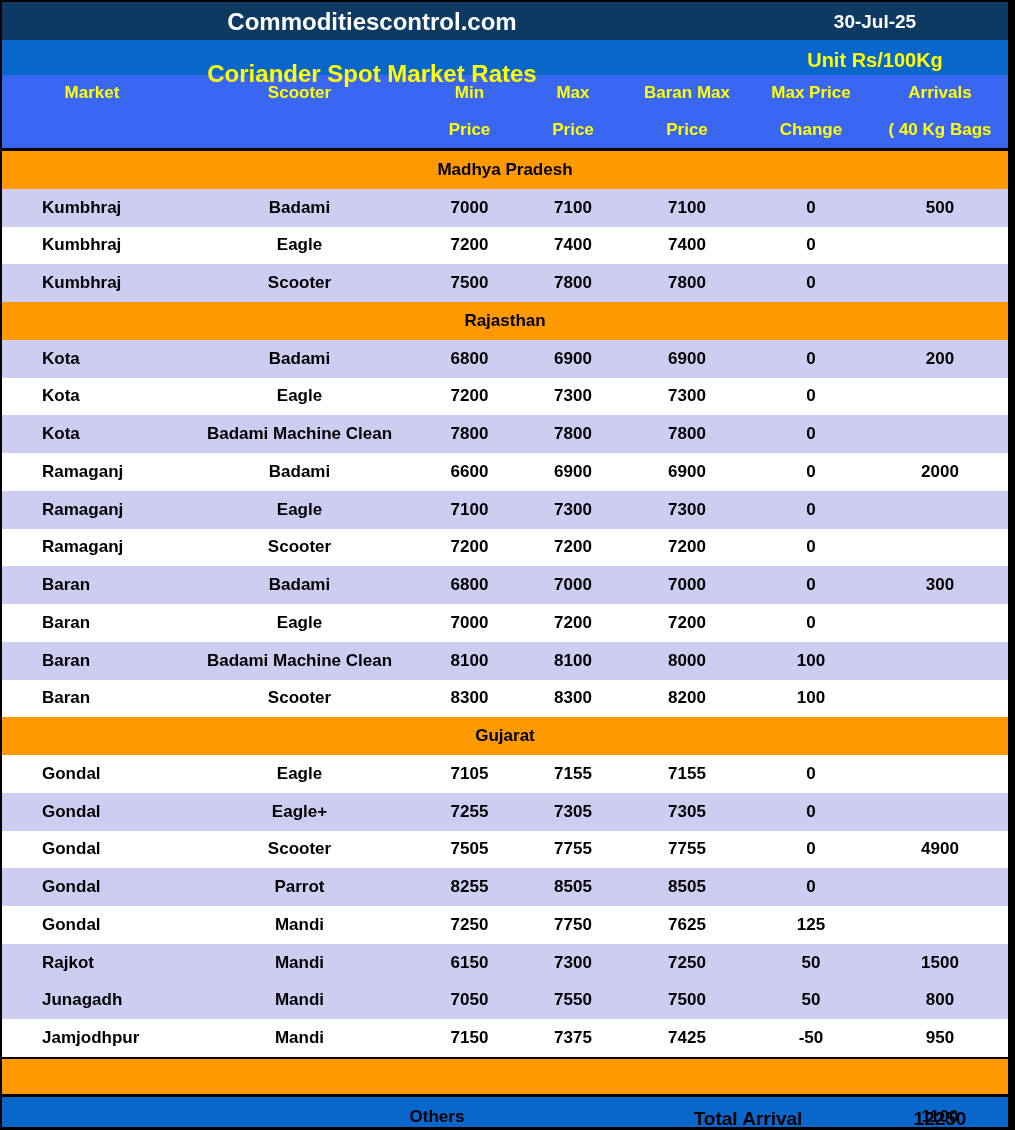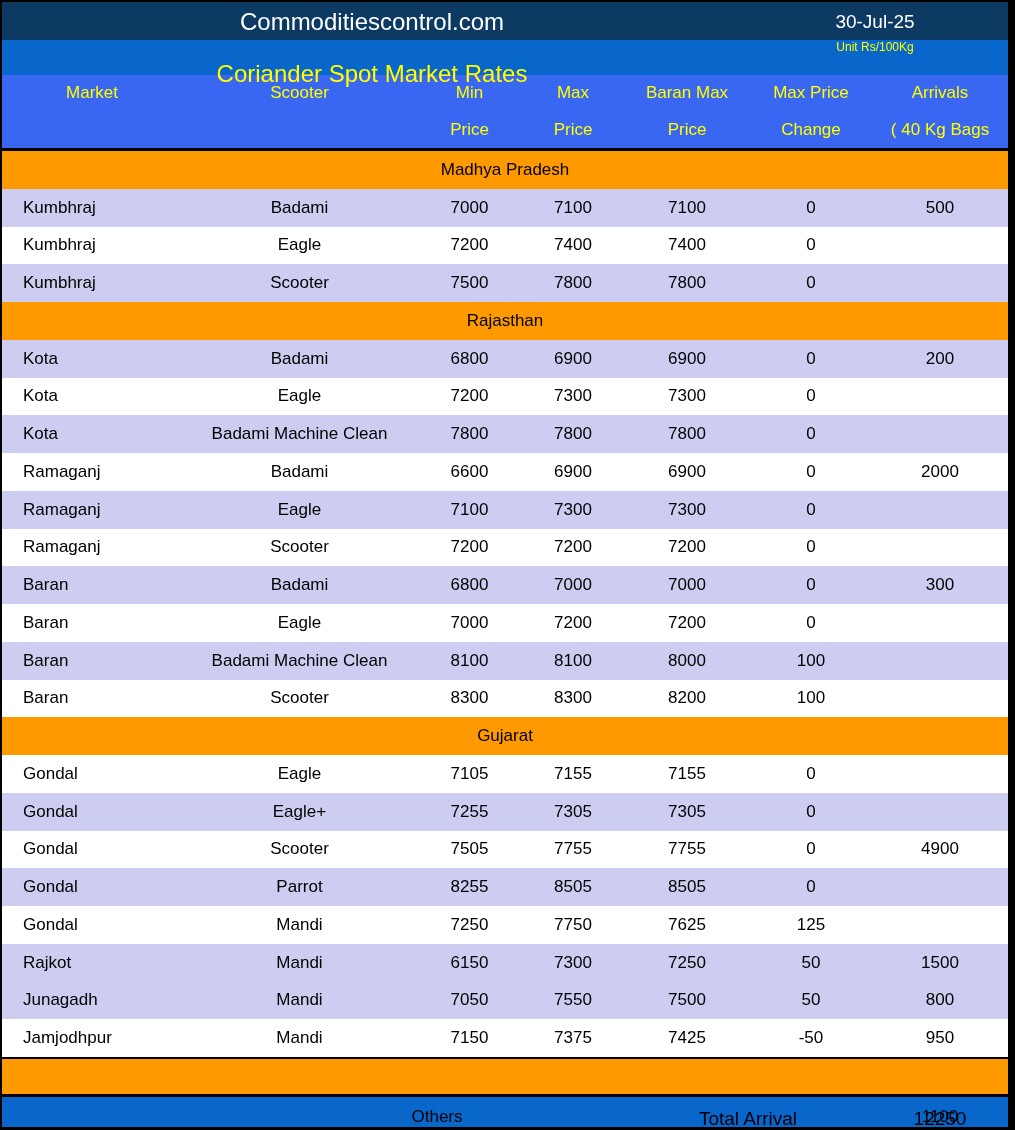--- a/index.html
+++ b/index.html
@@ -1,50 +1,50 @@
 <!DOCTYPE html>
 <html><head>
 <meta charset="utf-8">
 <style>
   html,body { margin:0; padding:0; background:#ffffff; }
   .page {
     width:1015px; height:1130px; box-sizing:border-box;
     border-style:solid; border-color:#000;
     border-width:2px 7px 3px 2px;
-    font-family:"Liberation Sans", sans-serif; font-weight:normal;
+    font-family:"Liberation Sans", sans-serif; font-weight:bold;
     overflow:hidden;
   }
   
   .topbar { height:38px; background:#0C3A63; position:relative; }
   .topbar .site { position:absolute; left:0; top:6px; width:740px; text-align:center; color:#ffffff; font-size:24px; }
   .topbar .date { position:absolute; left:740px; top:9px; width:266px; text-align:center; color:#ffffff; font-size:19px; }
   
   .titlebar { height:35px; background:#0966CB; position:relative; }
   .titlebar .title { position:absolute; left:0; top:20px; width:740px; text-align:center; color:#FFFF00; font-size:24px; }
-  .titlebar .unit { position:absolute; left:740px; top:0; width:266px; text-align:center; color:#FFFF00; font-size:12px; }
+  .titlebar .unit { position:absolute; left:740px; top:9px; width:266px; text-align:center; color:#FFFF00; font-size:20px; }
   
   .colheader {
     height:76px; box-sizing:border-box; border-bottom:3px solid #000;
     background:#3A67F2; color:#FFFF00; font-size:17px;
     display:grid; grid-template-columns:180px 235px 105px 102px 126px 122px 136px;
   }
   .hcell { display:flex; flex-direction:column; align-items:center; overflow:hidden; }
   .hline1 { margin-top:8px; line-height:20px; }
   .hline2 { margin-top:17px; line-height:20px; }
   .hline3 { margin-top:5px; line-height:20px; }
   
   .tbody { height:906px; overflow:hidden; }
   .section-row { height:37.75px; background:#FF9900; color:#000; font-size:17px;
                  display:flex; align-items:center; justify-content:center; }
   .data-row { height:37.75px; font-size:17px; color:#000;
               display:grid; grid-template-columns:180px 235px 105px 102px 126px 122px 136px; }
   .data-row.lav { background:#CDCDF1; }
   .data-row.white { background:#FFFFFF; }
   .cell { display:flex; align-items:center; justify-content:center; white-space:nowrap; }
-  .cell.market { justify-content:flex-start; padding-left:21px; }
+  .cell.market { justify-content:flex-start; padding-left:40px; }
   
   .others-row { height:37px; box-sizing:border-box; border-top:2px solid #000;
                 background:#FF9900; color:#000; font-size:17px;
                 display:grid; grid-template-columns:870px 136px; }
   .others-row .ocell { display:flex; align-items:center; justify-content:center;margin-top:48px; }
   
   .total-row { height:47px; box-sizing:border-box; border-top:3px solid #000;
                background:#0966CB; color:#000000; font-size:19px;
                display:grid; grid-template-columns:622px 248px 136px; }
   .total-row .tcell { display:flex; align-items:center; justify-content:center; }

